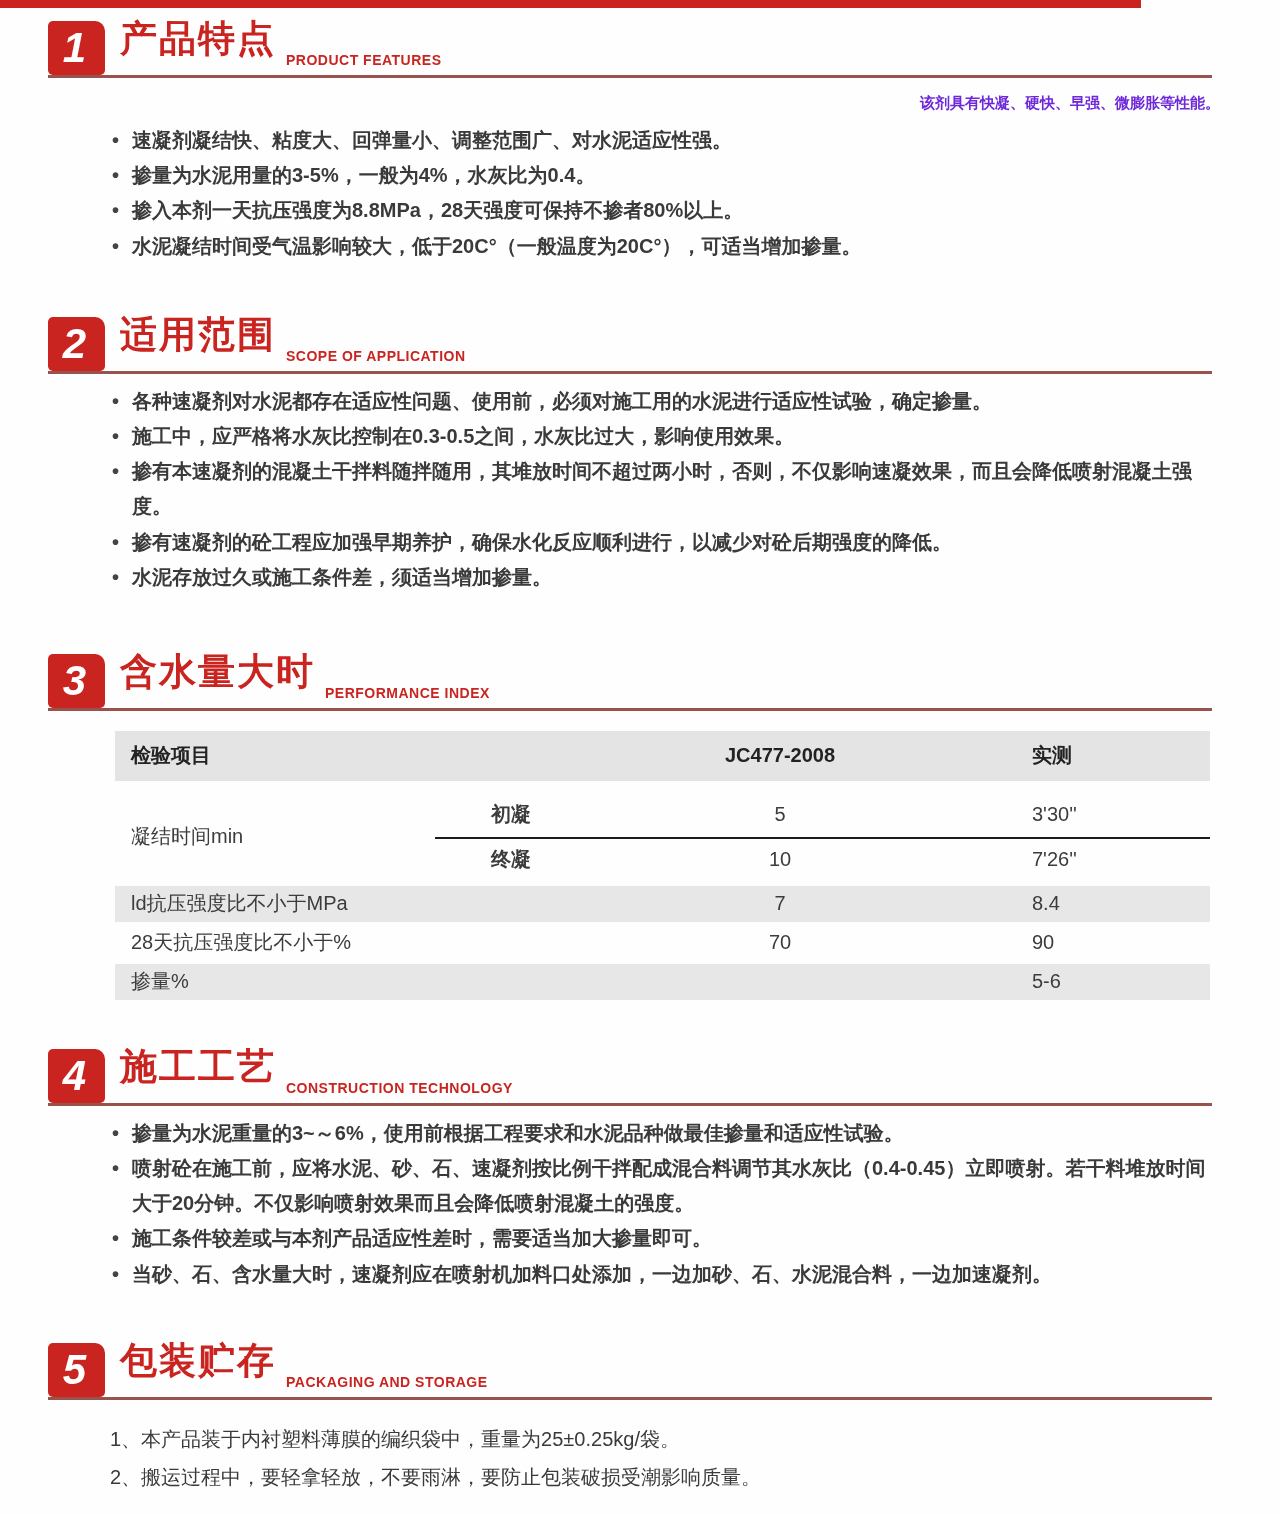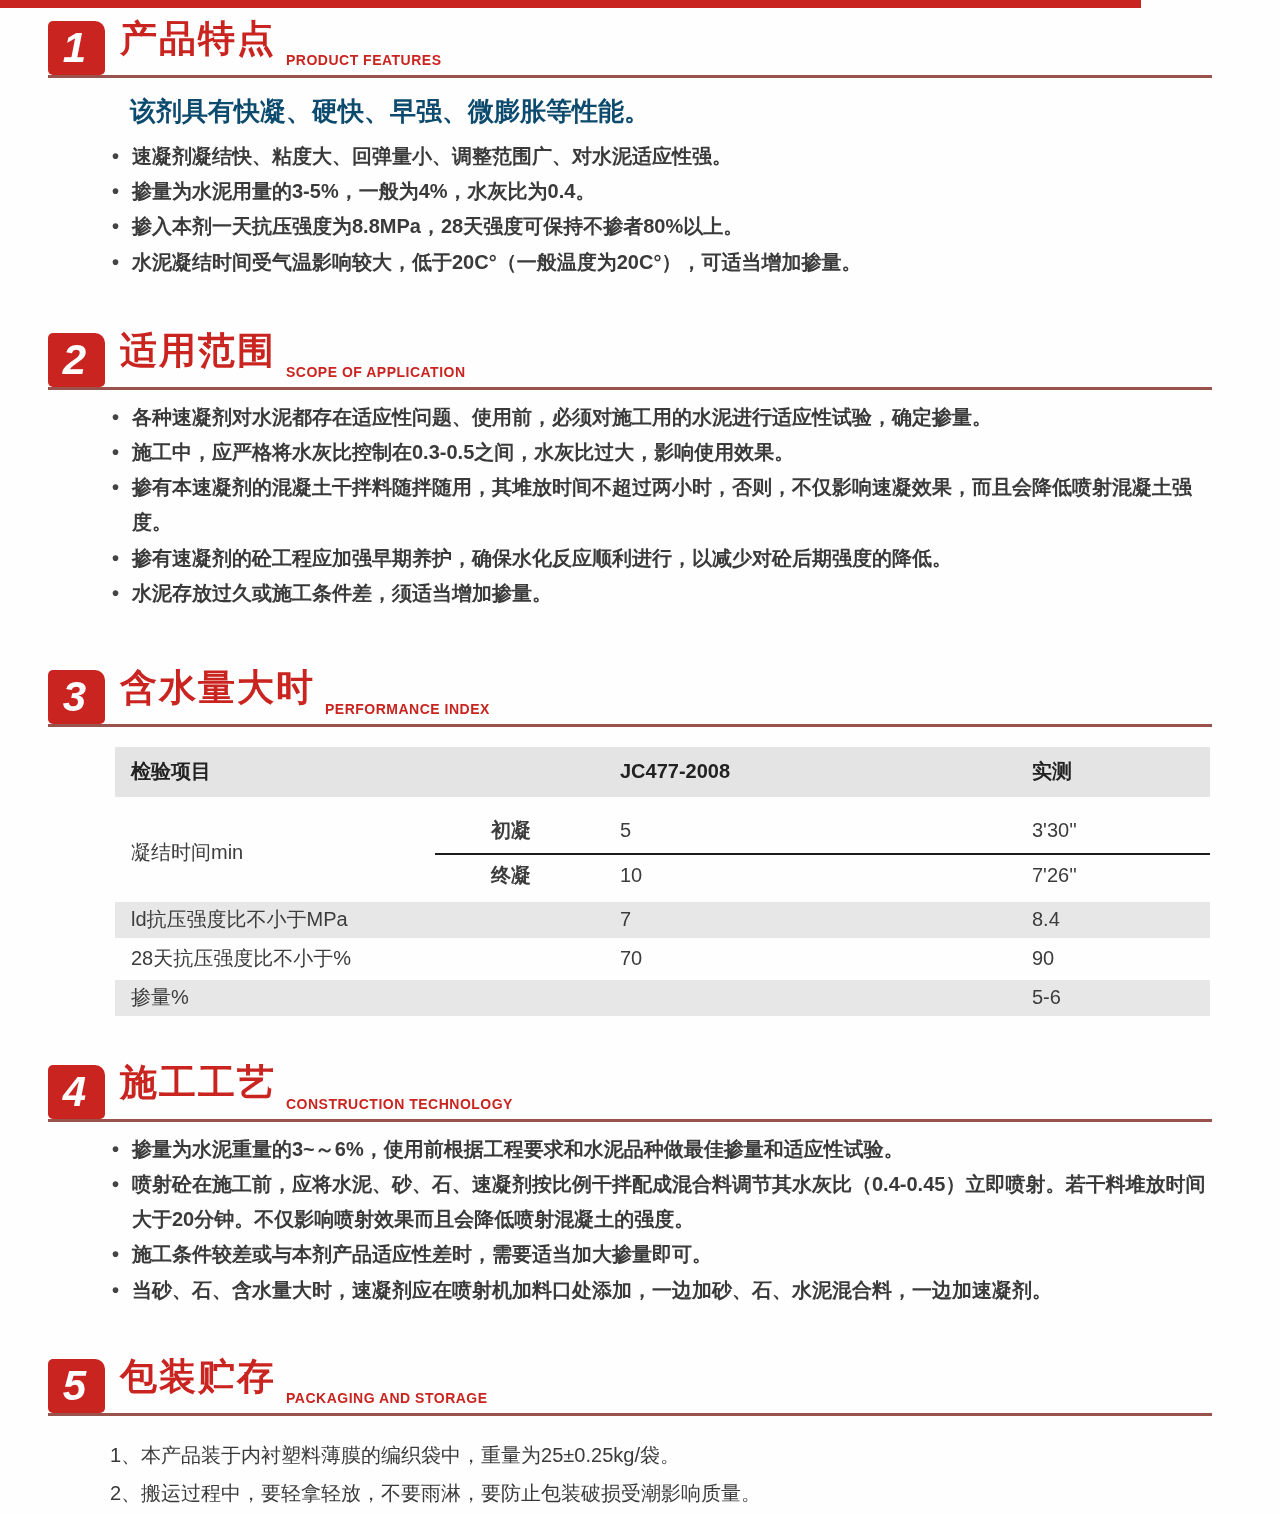--- a/index.html
+++ b/index.html
@@ -55,23 +55,24 @@
     font-size: 14px;
     font-weight: 600;
     color: #c9241f;
     margin-left: 10px;
     letter-spacing: 0.5px;
     padding-bottom: 7px;
   }
   
   .intro {
     margin: 16px 60px 4px 130px;
-    font-size: 26px;
-    font-weight: bold;
-    color: #0c4a6e;
+    font-size: 15px;
+    font-weight: bold;
+    color: #6d28d9;
+    text-align: right;
   }
   ul.bullets {
     list-style: none;
     margin: 10px 55px 0 110px;
     padding: 0;
     font-size: 20px;
     line-height: 1.76;
     color: #3a3a3a;
     font-weight: bold;
   }
@@ -111,21 +112,21 @@
     background: #e4e4e4;
     height: 50px;
     font-weight: bold;
     color: #222222;
     margin-bottom: 11px;
   }
   .trow.plain { height: 36px; }
   .trow.grayrow { height: 36px; background: #e7e7e7; }
   .c1 { padding-left: 16px; }
   .c2 { padding-left: 36px; font-weight: bold; }
-  .c3 { }
+  .c3 { text-align: center; }
   .c4 { padding-left: 92px; }
   .st-block {
     position: relative;
     display: grid;
     grid-template-columns: 340px 165px 320px 270px;
     grid-template-rows: 45px 45px;
     align-items: center;
     margin-bottom: 4px;
   }
   .st-label { grid-column: 1; grid-row: 1 / 3; padding-left: 16px; }

